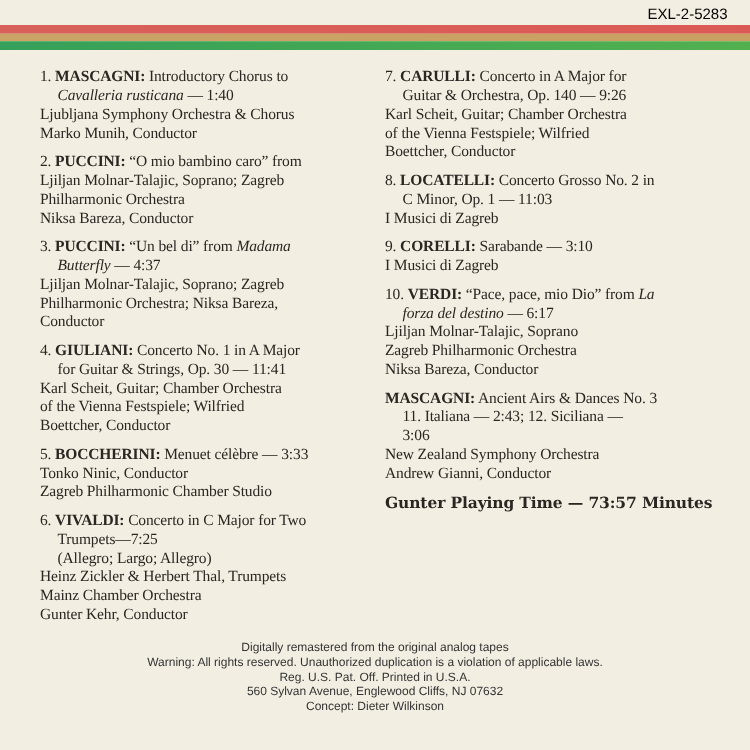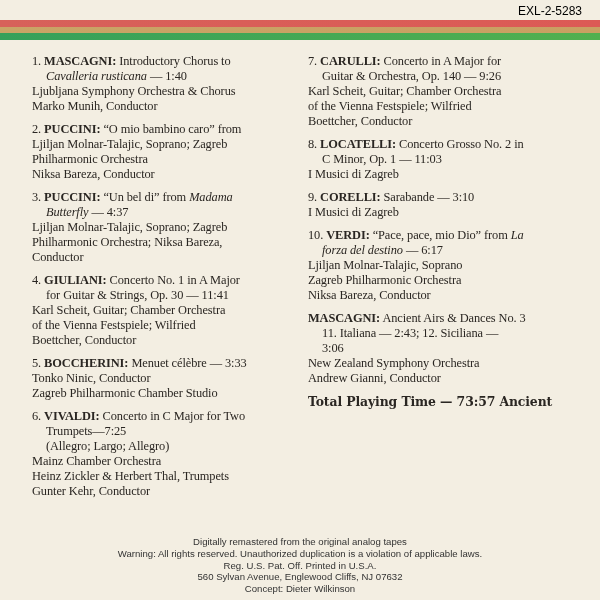--- a/index.html
+++ b/index.html
@@ -24,21 +24,21 @@
   }
   .col-left { left: 32px; width: 270px; }
   .col-right { left: 308px; width: 285px; }
   .track { margin-bottom: 8px; font-family: Liberation Serif, serif; }
   .line { white-space: nowrap; }
   .indent { padding-left: 14px; }
   .b { font-weight: bold; }
   .i { font-style: italic; }
   .total { font-weight: bold; margin-top: 2px; }
   .footer {
-    position: absolute; left: 0; width: 600px; top: 536px;
+    position: absolute; left: 0; width: 600px; top: 513px;
     text-align: center;
     font-family: "Liberation Sans", "DejaVu Sans", sans-serif;
     font-size: 9.6px; line-height: 11.8px; color: #333;
   }
 </style>
 </head>
 <body>
 
 <div class="catalog">EXL-2-5283</div>
 
@@ -83,22 +83,22 @@
   <div class="track">
     <div class="line"><span>5.</span> <span class="b">BOCCHERINI:</span> <span>Menuet célèbre — 3:33</span></div>
     <div class="line">Tonko Ninic, Conductor</div>
     <div class="line">Zagreb Philharmonic Chamber Studio</div>
   </div>
 
   <div class="track">
     <div class="line"><span>6.</span> <span class="b">VIVALDI:</span> <span>Concerto in C Major for Two</span></div>
     <div class="line indent">Trumpets—7:25</div>
     <div class="line indent">(Allegro; Largo; Allegro)</div>
+    <div class="line">Heinz Zickler &amp; Herbert Thal, Trumpets</div>
     <div class="line">Mainz Chamber Orchestra</div>
-    <div class="line">Heinz Zickler &amp; Herbert Thal, Trumpets</div>
     <div class="line">Gunter Kehr, Conductor</div>
   </div>
 </div>
 
 <div class="col col-right">
 
   <div class="track">
     <div class="line"><span>7.</span> <span class="b">CARULLI:</span> <span>Concerto in A Major for</span></div>
     <div class="line indent">Guitar &amp; Orchestra, Op. 140 — 9:26</div>
     <div class="line">Karl Scheit, Guitar; Chamber Orchestra</div>
@@ -125,21 +125,21 @@
     <div class="line">Niksa Bareza, Conductor</div>
   </div>
 
   <div class="track">
     <div class="line"><span class="b">MASCAGNI:</span> <span>Ancient Airs &amp; Dances No. 3</span></div>
     <div class="line indent">11. Italiana — 2:43; 12. Siciliana —</div>
     <div class="line indent">3:06</div>
     <div class="line">New Zealand Symphony Orchestra</div>
     <div class="line">Andrew Gianni, Conductor</div>
   </div>
-  <div class="line total">Total Playing Time — 73:57 Ancient</div>
+  <div class="line total">Gunter Playing Time — 73:57 Minutes</div>
 </div>
 
 <div class="footer">
   <div>Digitally remastered from the original analog tapes</div>
   <div>Warning: All rights reserved. Unauthorized duplication is a violation of applicable laws.</div>
   <div>Reg. U.S. Pat. Off. Printed in U.S.A.</div>
   <div>560 Sylvan Avenue, Englewood Cliffs, NJ 07632</div>
   <div>Concept: Dieter Wilkinson</div>
 </div>
 

